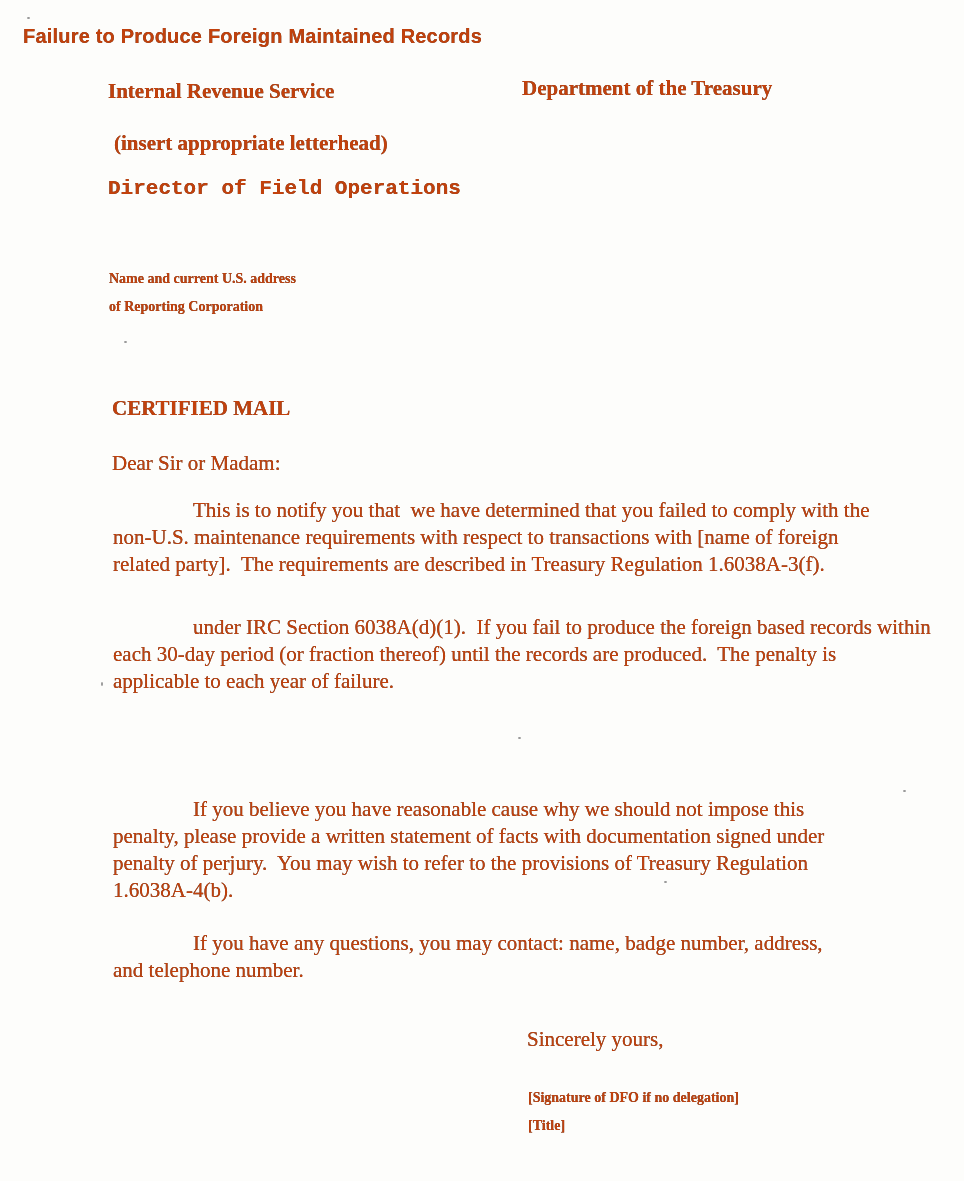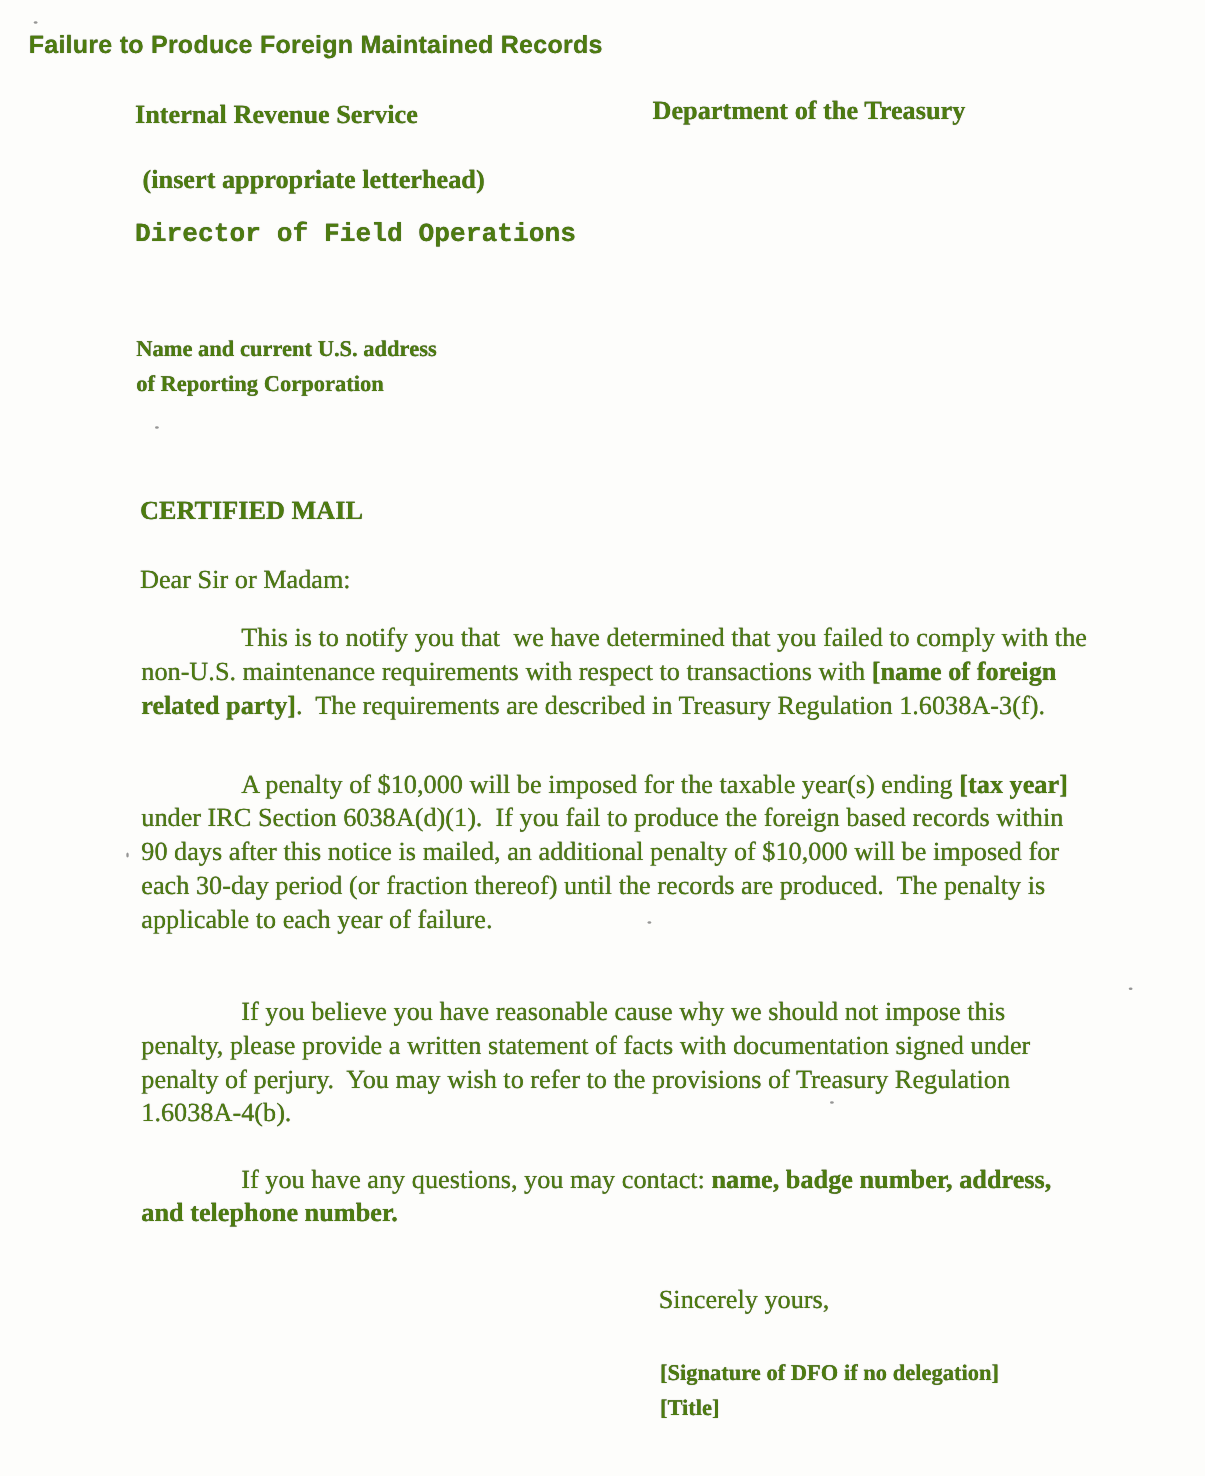--- a/index.html
+++ b/index.html
@@ -2,39 +2,39 @@
 <html><head>
 <meta charset="utf-8">
 <style>
   html,body{margin:0;padding:0;background:#e8e8e8;}
   .page{
     position:relative;
     width:964px;height:1181px;
     background:#fdfdfb;
     overflow:hidden;
     font-family:"Liberation Serif", serif;
-    color:#4d7c0f;
+    color:#c2410c;
     text-shadow:0 0 0.6px rgba(0,0,0,0.75);
   }
   .abs{position:absolute;}
   .doc-title{
     font-family:"Liberation Sans", sans-serif;
     font-weight:bold;
     font-size:20px;
     line-height:24px;
     letter-spacing:0.2px;
     white-space:pre;
   }
   .h{font-size:21px;font-weight:bold;line-height:27px;white-space:pre;}
   .t{font-size:21px;line-height:27px;white-space:pre;}
   .lines .tline{white-space:pre;}
-  .block{font-size:18px;line-height:28px;}
+  .block{font-size:14px;line-height:28px;}
   .body-par{font-size:21px;line-height:27px;width:840px;}
   .body-par .tline:first-child{text-indent:80px;}
-  .body-par b, .block b, .t b{font-weight:bold;}
+  .body-par b, .block b, .t b{font-weight:normal;}
   .speck{position:absolute;background:#6a6a6a;border-radius:50%;opacity:.7;}
 </style>
 </head>
 <body>
 
 <div class="page">
 
   <div class="abs doc-title" style="left:23px;top:24px;">Failure to Produce Foreign Maintained Records</div>
 
   <div class="abs h" style="left:108px;top:78px;">Internal Revenue Service</div>
@@ -54,23 +54,21 @@
 
   <div class="abs t" style="left:112px;top:450px;">Dear Sir or Madam:</div>
 
   <div class="abs body-par lines" style="left:113px;top:497px;">
       <div class="tline"><span>This is to notify you that  we have determined that you failed to comply with the</span></div>
       <div class="tline"><span>non-U.S. maintenance requirements with respect to transactions with </span><b>[name of foreign</b></div>
       <div class="tline"><b>related party]</b><span>.  The requirements are described in Treasury Regulation 1.6038A-3(f).</span></div>
     </div>
 
   <div class="abs body-par lines" style="left:113px;top:614px;">
-      <div class="tline"><span>A penalty of $10,000 will be imposed for the taxable year(s) ending </span><b>[tax year]</b></div>
       <div class="tline"><span>under IRC Section 6038A(d)(1).  If you fail to produce the foreign based records within</span></div>
-      <div class="tline"><span>90 days after this notice is mailed, an additional penalty of $10,000 will be imposed for</span></div>
       <div class="tline"><span>each 30-day period (or fraction thereof) until the records are produced.  The penalty is</span></div>
       <div class="tline"><span>applicable to each year of failure.</span></div>
     </div>
 
   <div class="abs body-par lines" style="left:113px;top:796px;">
       <div class="tline"><span>If you believe you have reasonable cause why we should not impose this</span></div>
       <div class="tline"><span>penalty, please provide a written statement of facts with documentation signed under</span></div>
       <div class="tline"><span>penalty of perjury.  You may wish to refer to the provisions of Treasury Regulation</span></div>
       <div class="tline"><span>1.6038A-4(b).</span></div>
     </div>

